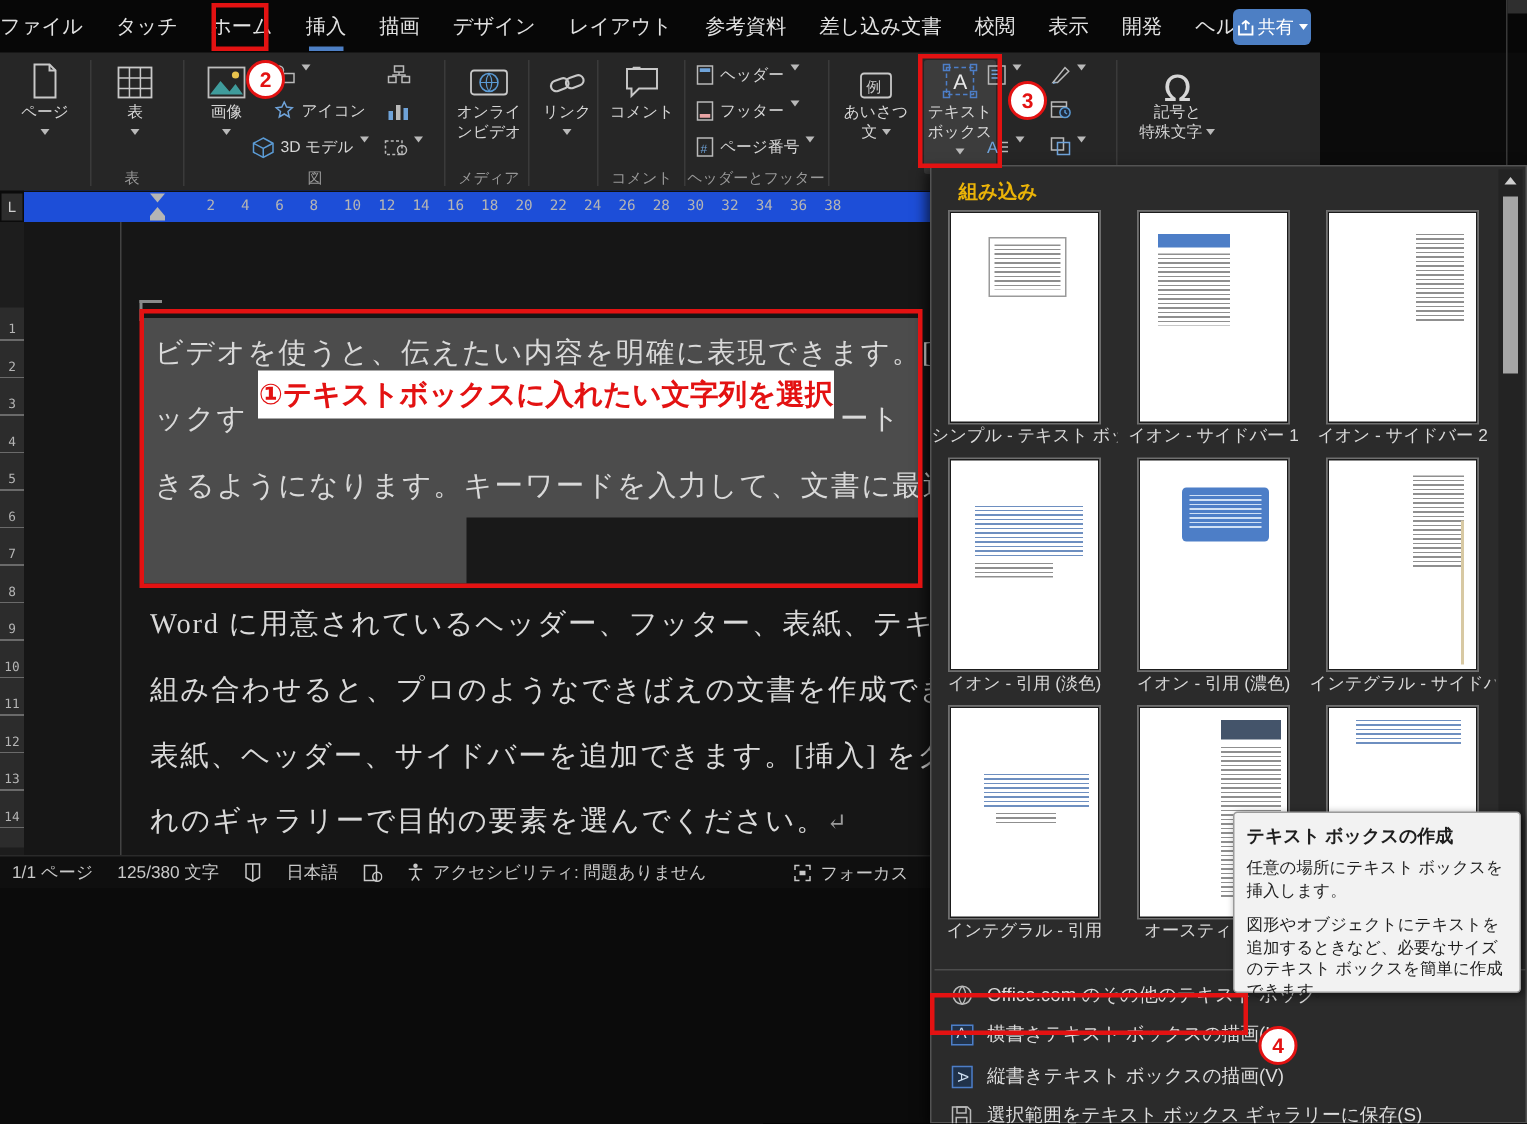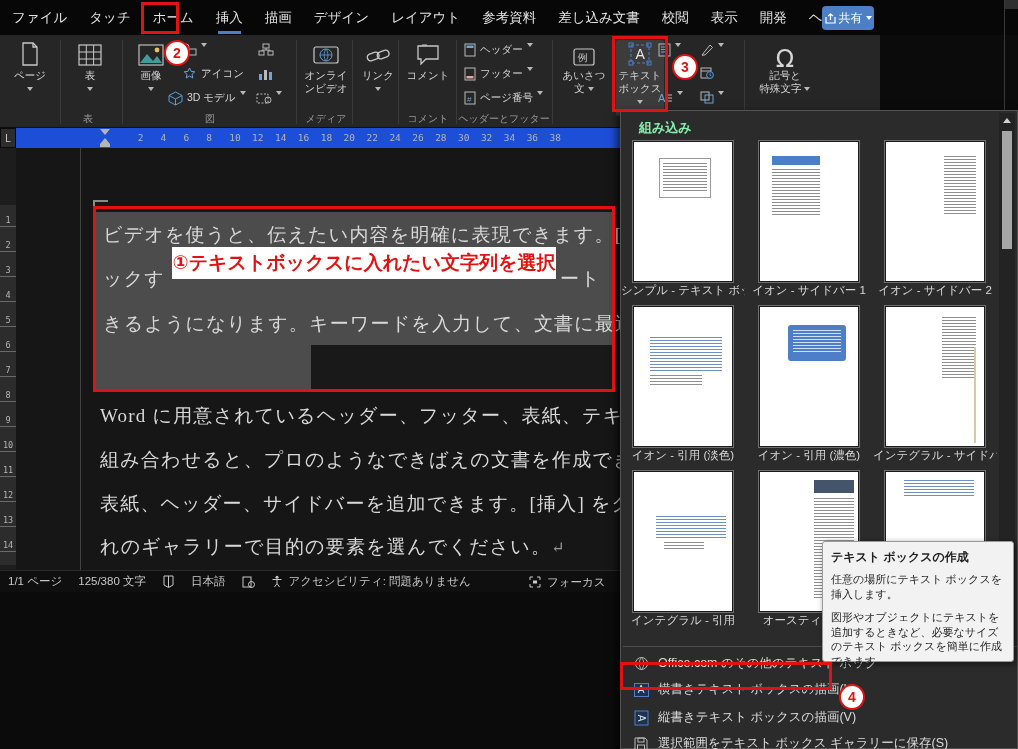--- a/index.html
+++ b/index.html
@@ -2,21 +2,21 @@
 <html><head>
 <meta charset="utf-8">
 <style>
   * { margin:0; padding:0; box-sizing:border-box; }
   html,body { background:#000; }
   body { font-family:"Liberation Sans","DejaVu Sans",sans-serif; }
   #app { position:relative; width:1018px; height:749px; background:#0b0b0b; overflow:hidden; }
   .abs { position:absolute; }
 
   
-  #menubar { position:absolute; left:0; top:0; width:1018px; height:35px; background:#070707; display:flex; align-items:center; gap:22px; padding-left:12px; color:#e3e3e3; font-size:13.5px; }
+  #menubar { position:absolute; left:0; top:0; width:1018px; height:35px; background:#070707; display:flex; align-items:center; gap:22px; color:#e3e3e3; font-size:13.5px; }
   .mitem { cursor:default; white-space:nowrap; }
   .mitem.active { position:relative; }
   .mitem.active::after { content:""; position:absolute; left:2px; right:2px; bottom:-7px; height:3px; background:#4d7fc4; }
   #share-btn { position:absolute; left:822px; top:6px; width:52px; height:24px; background:#4d7fc4; border-radius:4px; color:#fff; font-size:12px; display:flex; align-items:center; justify-content:center; gap:3px; }
   .win-edge { position:absolute; left:1004px; top:0; width:1px; height:110px; background:#383838; }
   .win-corner { position:absolute; left:1005px; top:0; width:13px; height:9px; background:#2f2f2f; }
 
   
   #ribbon { position:absolute; left:0; top:35px; width:880px; height:92px; background:#262626; }
   .vsep { position:absolute; top:5px; height:84px; width:1px; background:#3a3a3a; }
@@ -49,21 +49,21 @@
   #selection-end-patch { position:absolute; left:311px; top:345px; width:302px; height:44px; background:#191919; z-index:5; }
   .pilcrow { color:#9a9a9a; font-size:16px; }
 
   
   #statusbar { position:absolute; left:0; top:570px; width:620px; height:22px; background:#0f0f0f; border-top:1px solid #2a2a2a; display:flex; align-items:center; gap:16px; padding-left:8px; color:#c9c9c9; font-size:11.5px; white-space:nowrap; }
   .sb-right { position:absolute; left:528px; top:0; height:22px; display:flex; align-items:center; gap:6px; }
   .sb-ico { display:inline-flex; width:13px; height:13px; align-items:center; justify-content:center; }
 
   
   #panel { position:absolute; left:620px; top:110px; width:398px; height:639px; background:#2b2b2b; border:1px solid #535353; box-shadow:-3px 3px 8px rgba(0,0,0,.65); z-index:20; }
-  #panel-header { position:absolute; left:18px; top:8px; color:#86efac; font-size:13px; font-weight:bold; }
+  #panel-header { position:absolute; left:18px; top:8px; color:#eab308; font-size:13px; font-weight:bold; }
   .tile { position:absolute; width:100px; height:141px; background:#fff; border:1px solid #1b1b1b; outline:1px solid #6f6f6f; cursor:pointer; }
   .tile-label { position:absolute; width:124px; text-align:center; color:#dadada; font-size:11.5px; white-space:nowrap; overflow:hidden; }
   .tl  { background:repeating-linear-gradient(to bottom,#8f8f8f 0 1px,transparent 1px 3px); }
   .tlb { background:repeating-linear-gradient(to bottom,#6e8fc0 0 1px,transparent 1px 3px); }
   .tile .bluebar { position:absolute; background:#4d7ec7; }
   
   #gal-scroll { position:absolute; left:378px; top:2px; width:16px; height:533px; background:#232323; }
   #gal-scroll .arr { position:absolute; left:0; top:0; width:16px; height:15px; display:flex; align-items:center; justify-content:center; }
   #gal-scroll .arr span { width:0; height:0; border-left:4px solid transparent; border-right:4px solid transparent; border-bottom:5px solid #cfcfcf; }
   #gal-thumb { position:absolute; left:3px; top:18px; width:10px; height:118px; background:#a6a6a6; }

